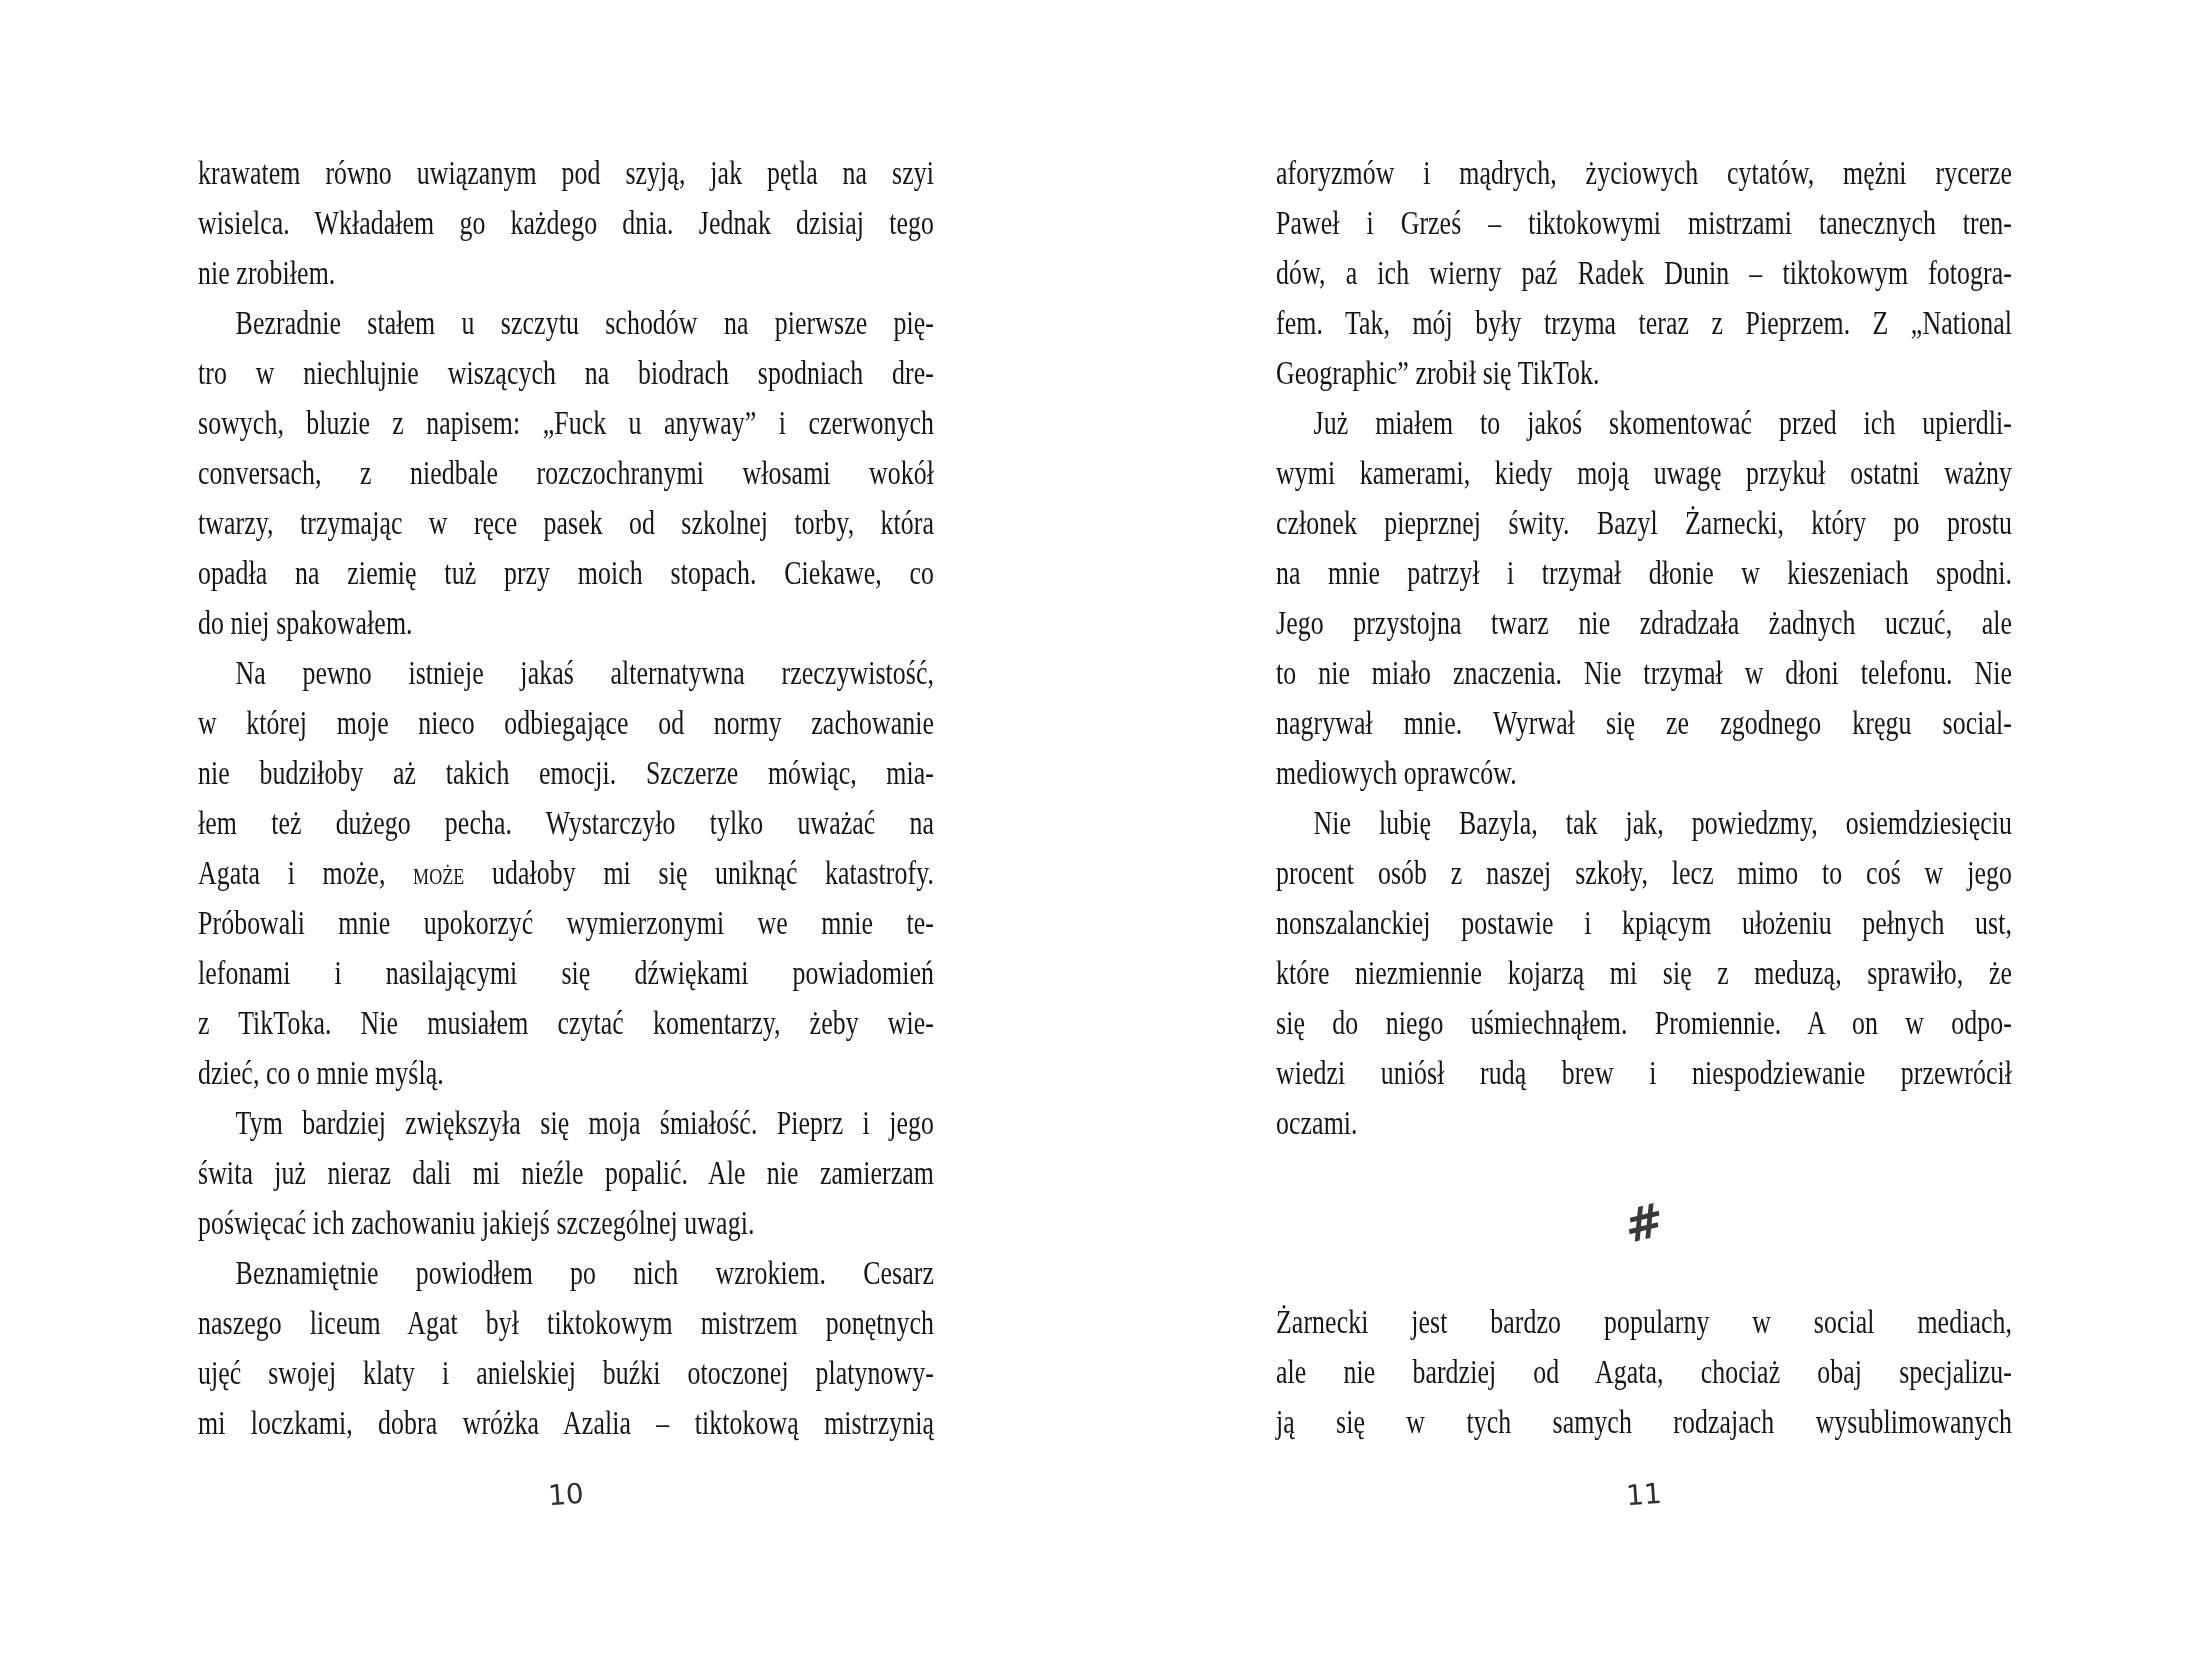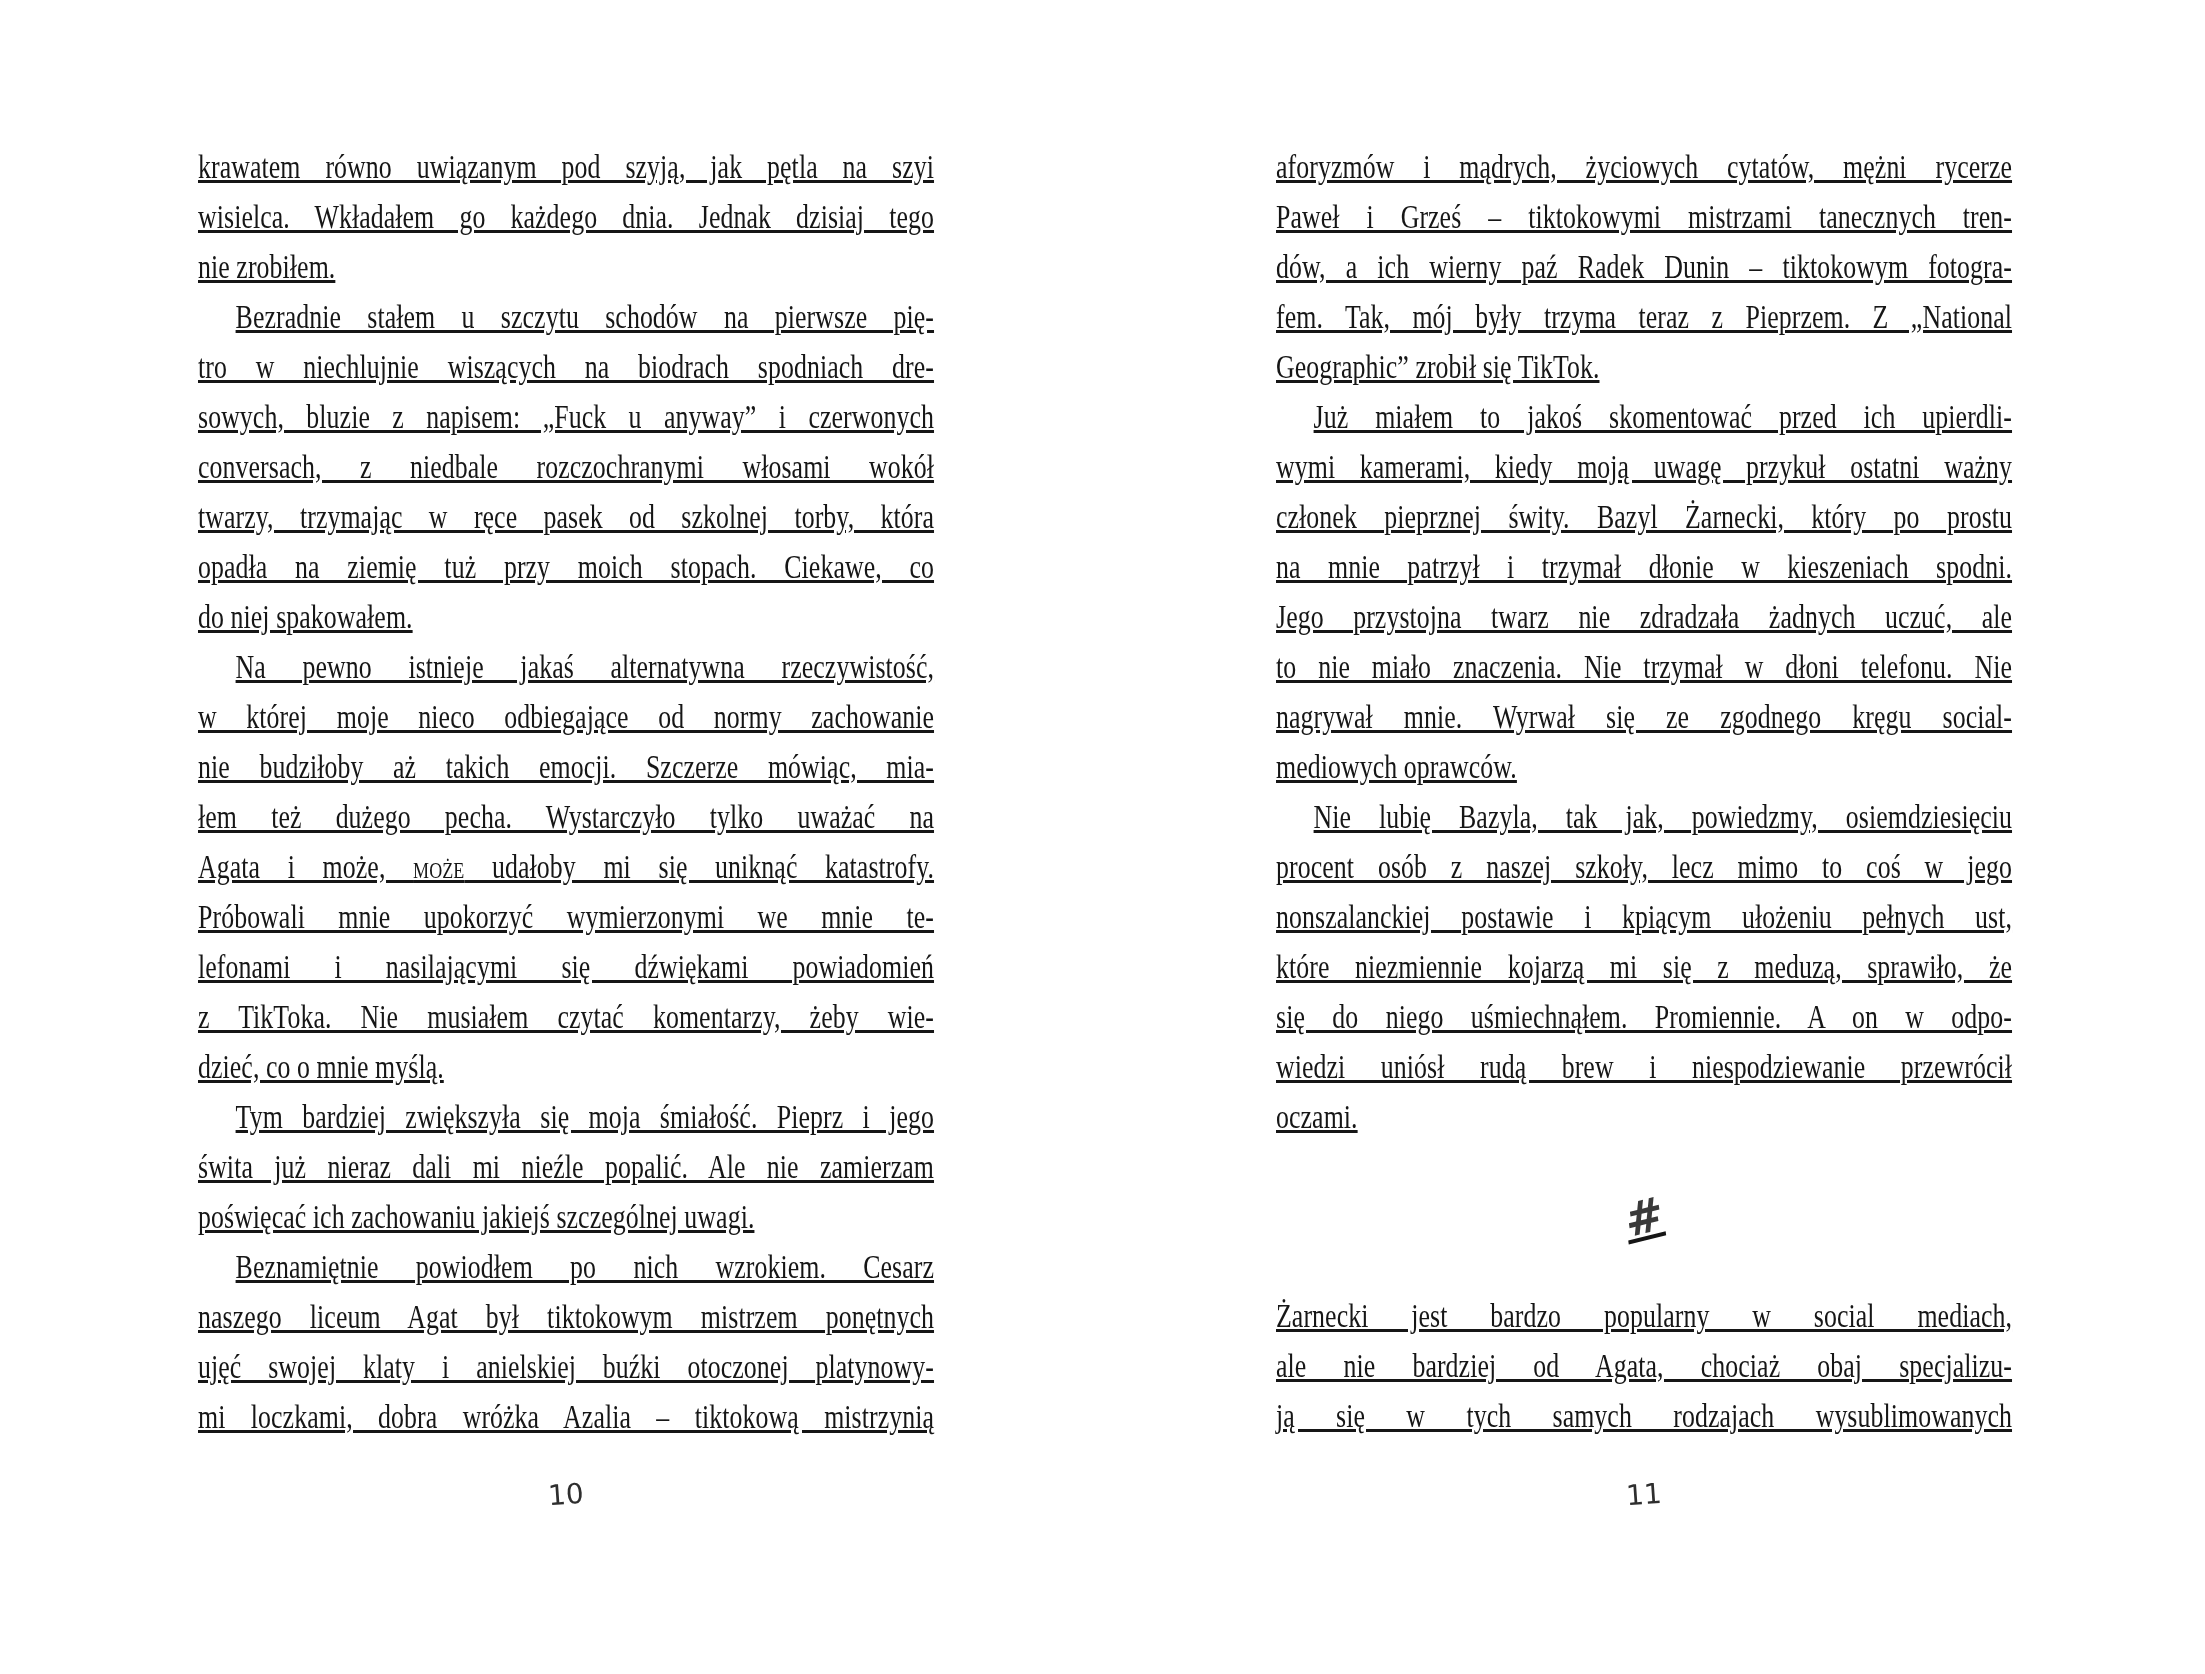--- a/index.html
+++ b/index.html
@@ -6,23 +6,22 @@
   body {
     width: 2205px; height: 1674px;
     position: relative;
     background: #ffffff;
     font-family: "Liberation Serif", serif;
     color: #161616;
     overflow: hidden;
   }
   .page-col {
     position: absolute;
-    top: 142px;
+    top: 148px;
     width: 736px;
-    text-decoration: underline;
   }
   
   .line {
     width: 940px;
     font-size: 33px;
     line-height: 50px;
     transform: scaleX(0.783);
     transform-origin: 0 0;
     text-align: justify;
     text-align-last: justify;

